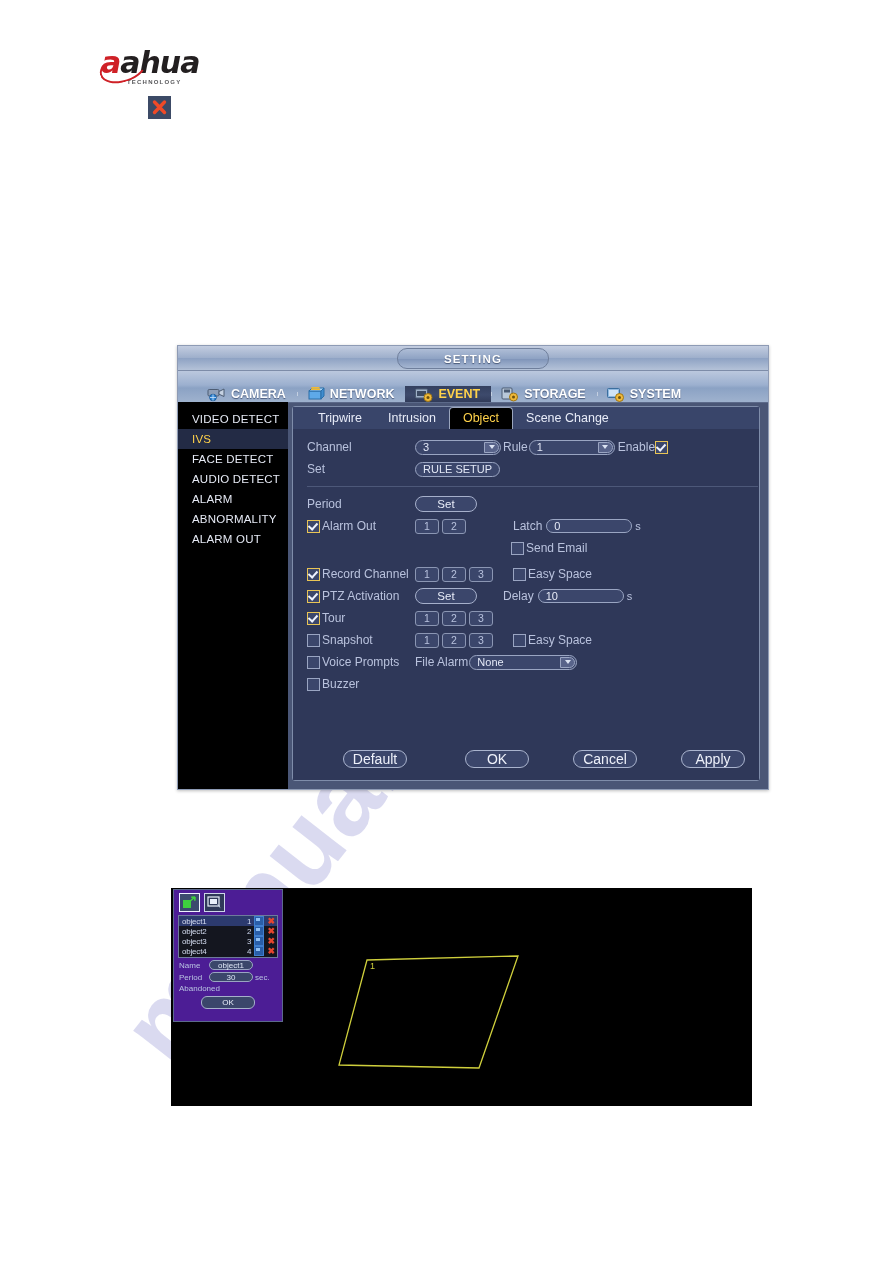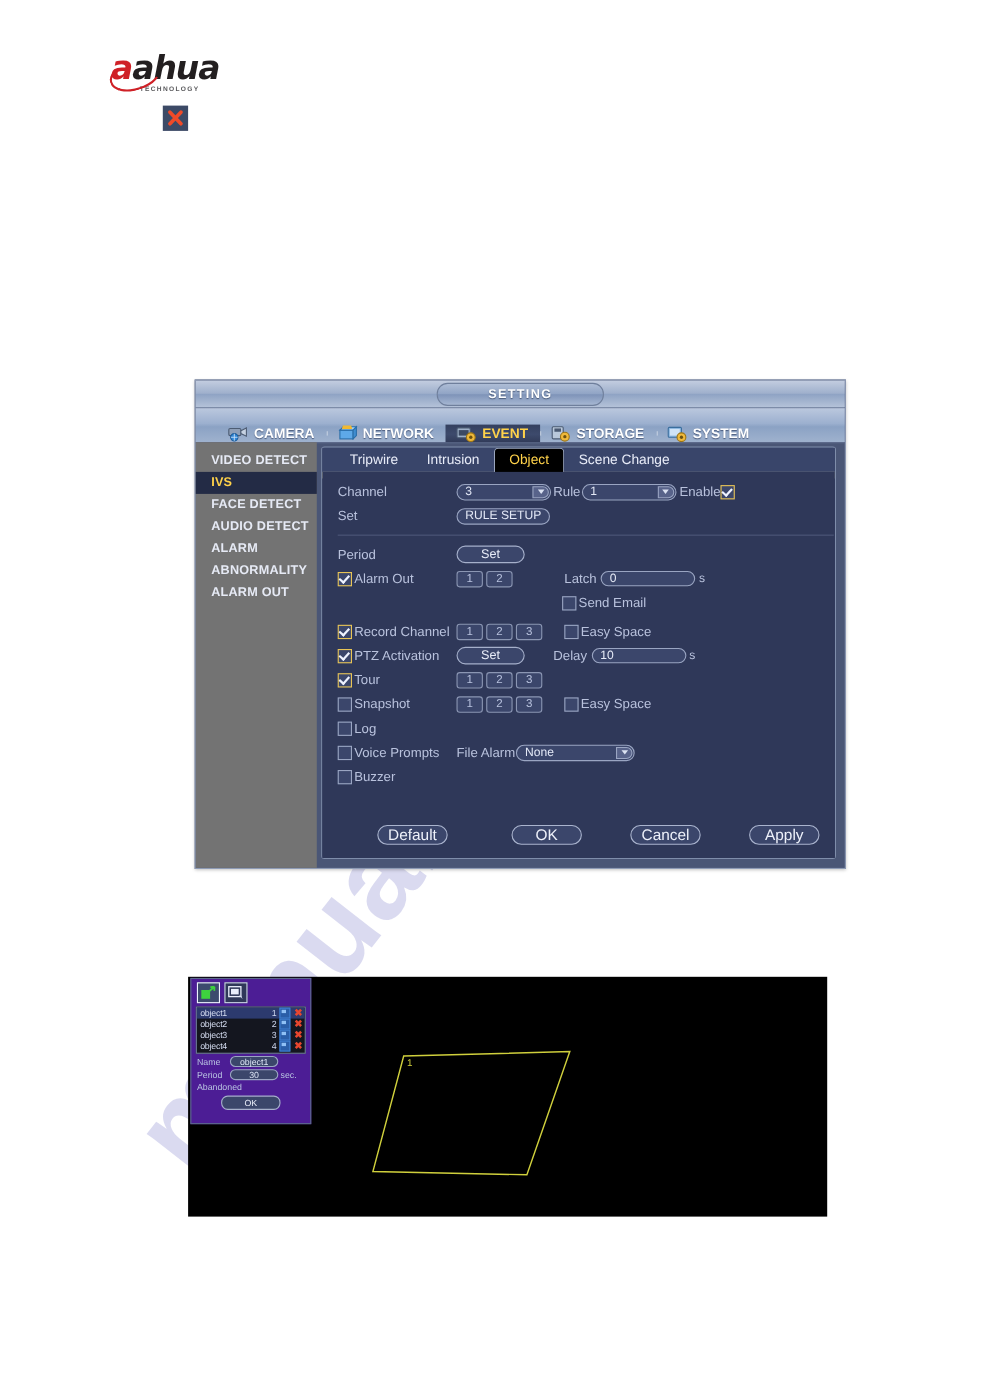--- a/index.html
+++ b/index.html
@@ -110,22 +110,21 @@
   .menu-tab.active::before{background:transparent;}
   .mi{width:19px;height:16px;position:relative;flex:0 0 19px;}
 
   #body-area{
     position:absolute; left:0; right:0; top:56px; bottom:0;
     display:flex;
   }
   #sidebar{
     width:110px; flex:0 0 110px;
     padding-top:7px;
-    background:#737373;
-    font-weight:bold;
+    background:#000000;
   }
   .side-item{
     height:20px; line-height:20px;
     padding-left:14px;
     color:#e6eaf5; font-size:11.5px;
     letter-spacing:.2px;
     cursor:pointer;
     white-space:nowrap;
   }
   .side-item.active{
@@ -517,26 +516,20 @@
           </span>
           <span class="numbtn">1</span>
           <span class="numbtn">2</span>
           <span class="numbtn">3</span>
           <span class="cbl" style="margin-left:17px;">
             <span class="cb"></span>
             <span class="lbl">Easy Space</span>
           </span>
         </div>
 
-        <div class="row">
-          <span class="cbl lbl-w">
-            <span class="cb"></span>
-            <span class="lbl">Log</span>
-          </span>
-        </div>
 
         <div class="row">
           <span class="cbl lbl-w">
             <span class="cb"></span>
             <span class="lbl">Voice Prompts</span>
           </span>
           <span class="lbl" style="margin-right:1px;">File Alarm</span>
           <span class="pill select" style="width:108px;">
             <span>None</span>
             <span class="arrow">

